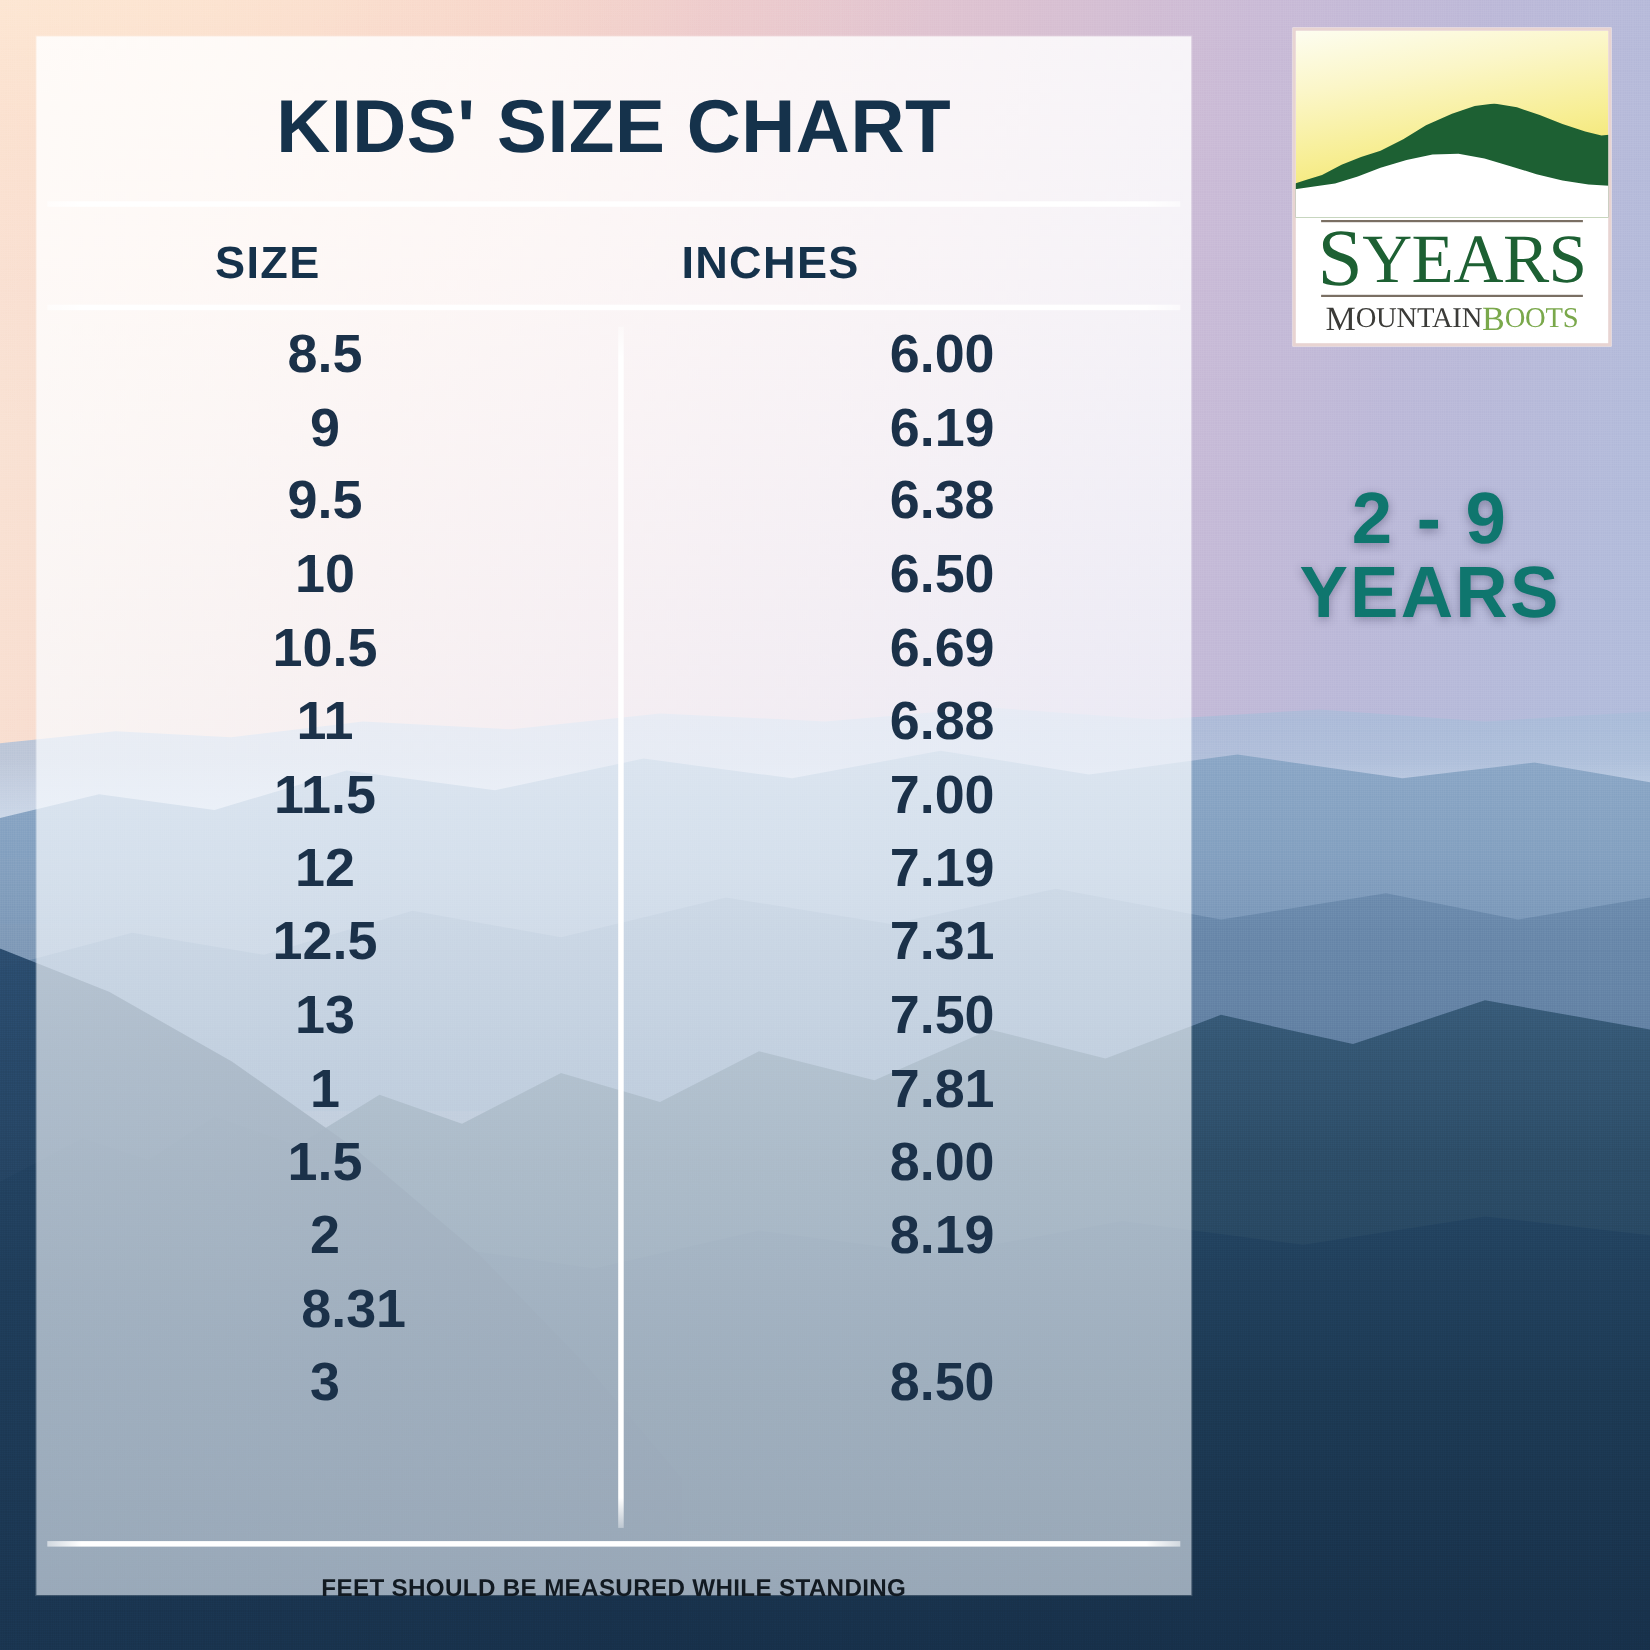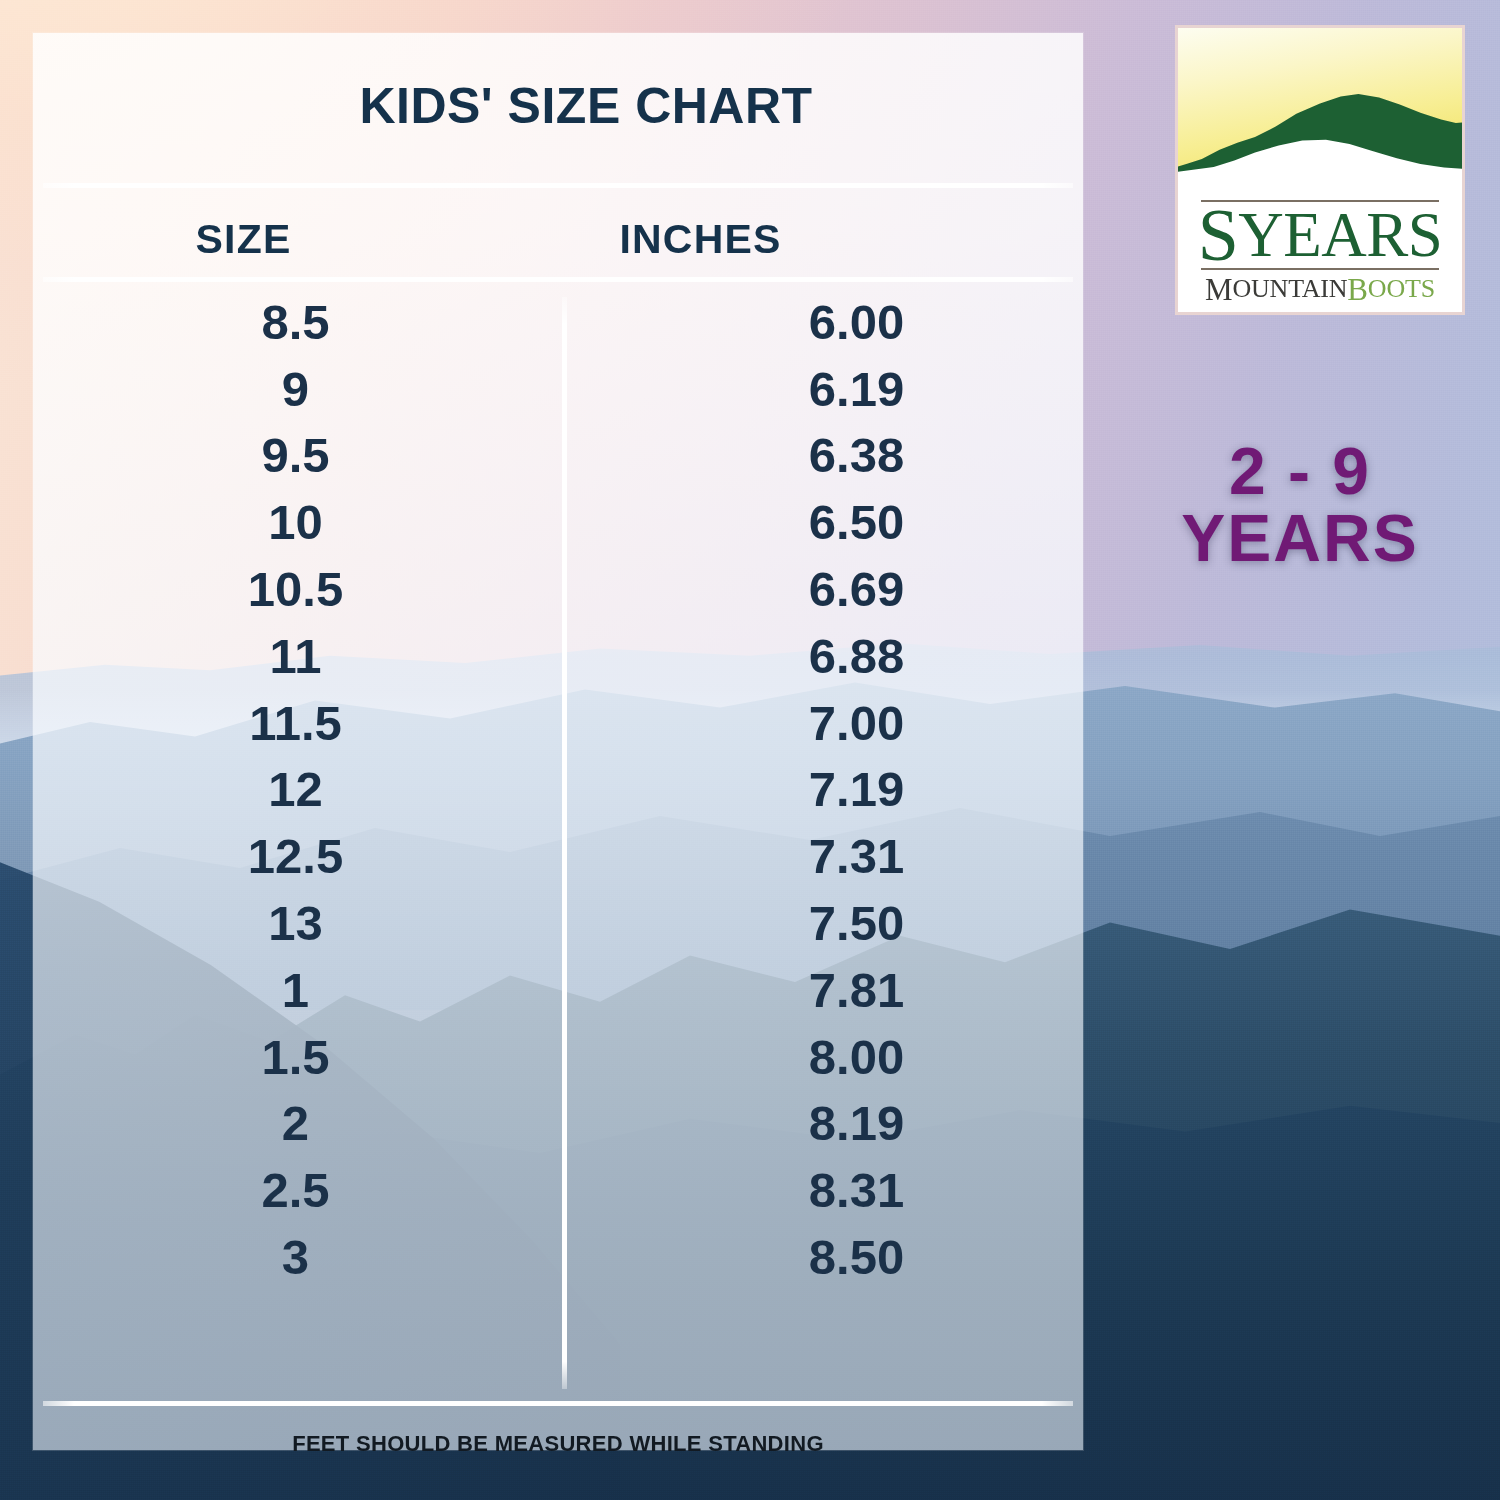--- a/index.html
+++ b/index.html
@@ -116,26 +116,25 @@
         rgba(240,247,255,0.62) 84%,
         rgba(238,246,255,0.60) 100%);
     box-shadow: 0 0 0 1px rgba(255,255,255,0.16);
   }
 
   .panel-title {
     position: absolute;
     left: 0; top: 48px;
     width: 1050px;
     text-align: center;
-    font-size: 50px;
+    font-size: 68px;
     font-weight: bold;
     letter-spacing: 0.5px;
     color: #15324b;
     line-height: 1;
-    margin-left: 28px;
   }
 
   .hrule {
     position: absolute;
     left: 10px;
     width: 1030px;
     height: 5px;
     background: linear-gradient(90deg, rgba(255,255,255,0.55) 0%, #ffffff 3%, #ffffff 97%, rgba(255,255,255,0.55) 100%);
   }
   .hrule-title { top: 150px; }
@@ -284,21 +283,21 @@
   .logo-sub .mtn   { color: #3b3b38; }
   .logo-sub .boots { color: #7aa84b; }
   .logo-sub .cap   { font-size: 31px; }
 
   #age-range {
     position: absolute;
     left: 1104px;
     top: 438px;
     width: 392px;
     text-align: center;
-    color: #701a75;
+    color: #0f766e;
     font-weight: bold;
     line-height: 1.02;
     text-shadow: 0 2px 9px rgba(40,40,70,0.38);
   }
   .age-line1 { font-size: 66px; letter-spacing: 2px; }
   .age-line2 { font-size: 66px; letter-spacing: 2px; }
 </style>
 </head>
 <body>
 
@@ -377,21 +376,20 @@
         </div>
         <div class="size-row">
           <div class="cell c-size">1.5</div>
           <div class="cell c-inches">8.00</div>
         </div>
         <div class="size-row">
           <div class="cell c-size">2</div>
           <div class="cell c-inches">8.19</div>
         </div>
         <div class="size-row">
-          <div class="cell c-size">2.5</div>
           <div class="cell c-inches">8.31</div>
         </div>
         <div class="size-row">
           <div class="cell c-size">3</div>
           <div class="cell c-inches">8.50</div>
         </div>
       </div>
 
     <div class="hrule hrule-foot"></div>
 

